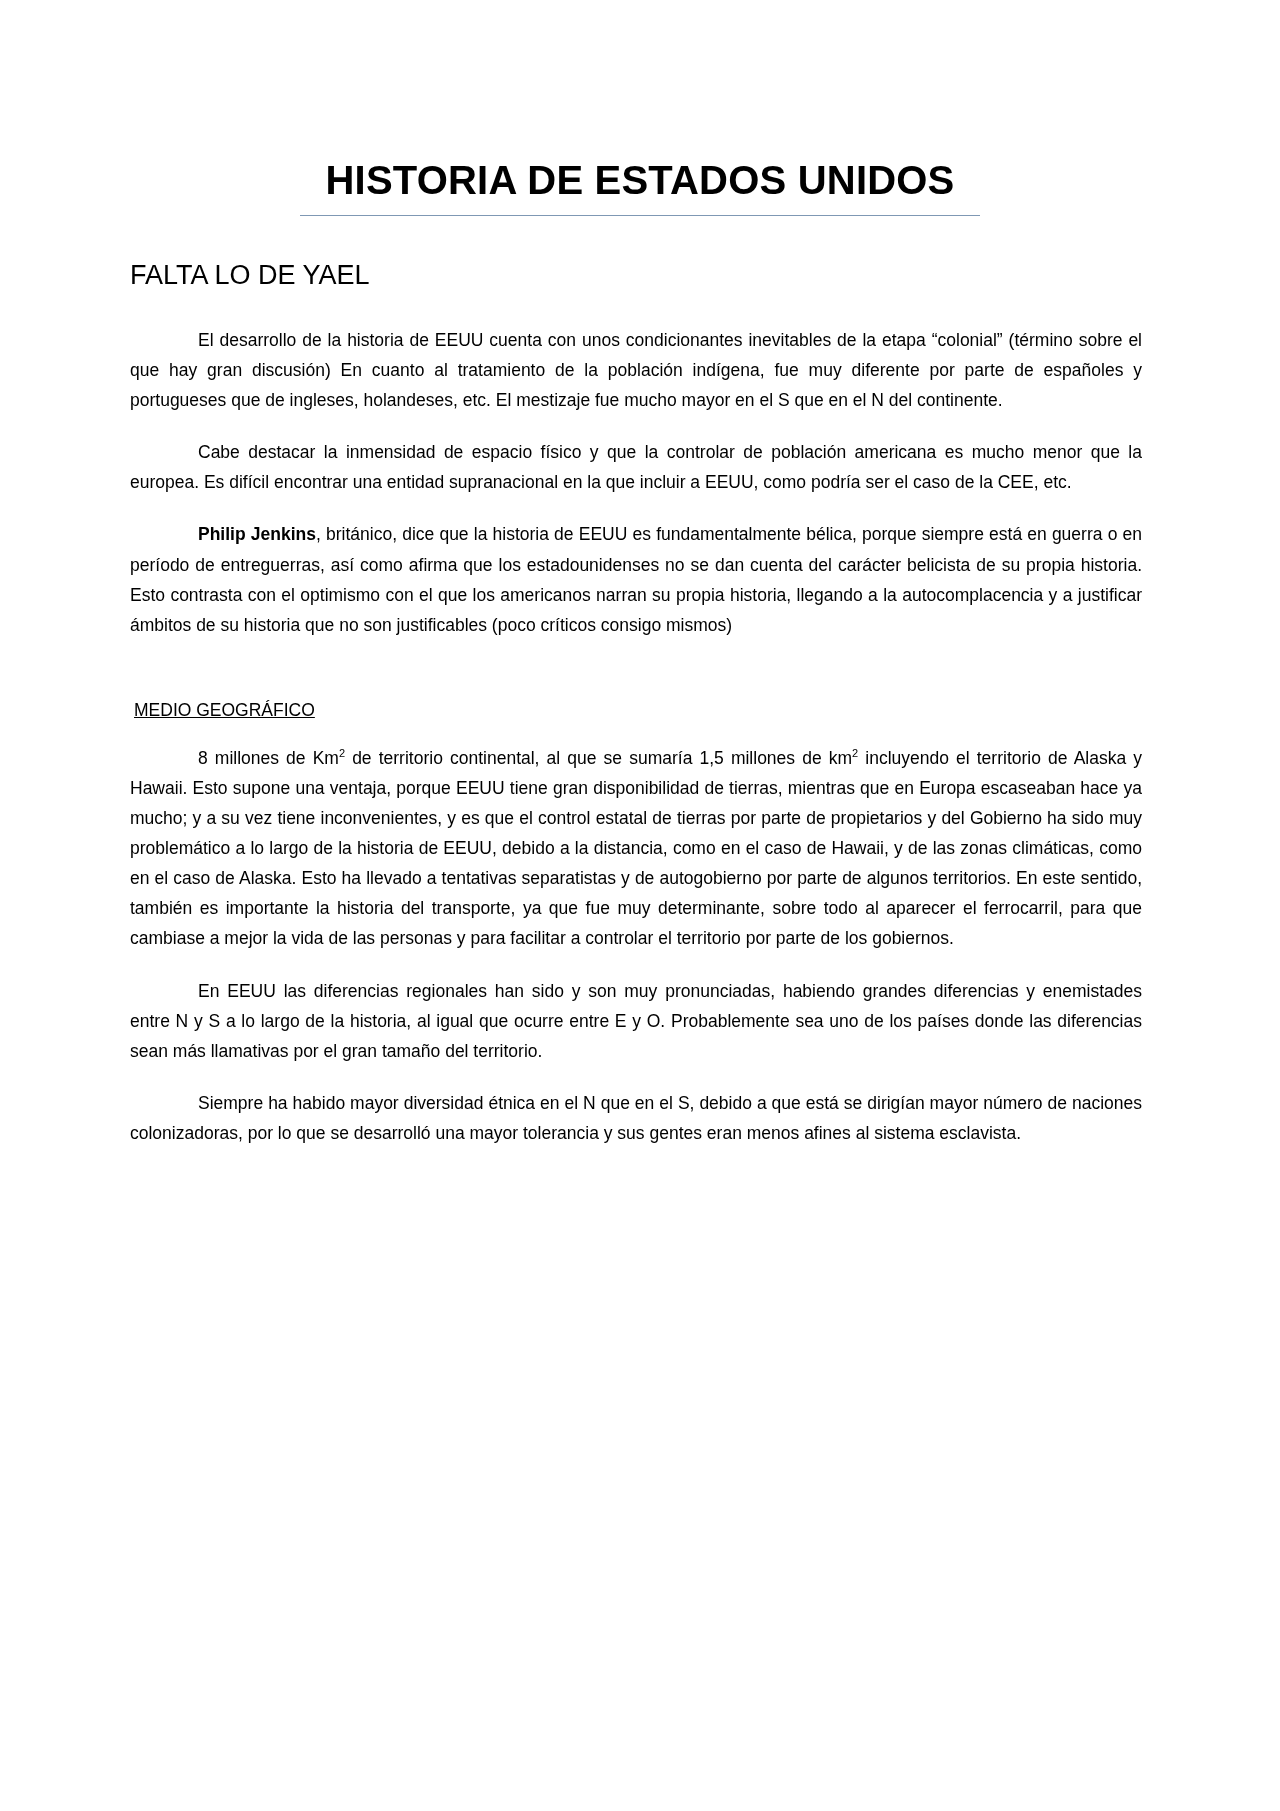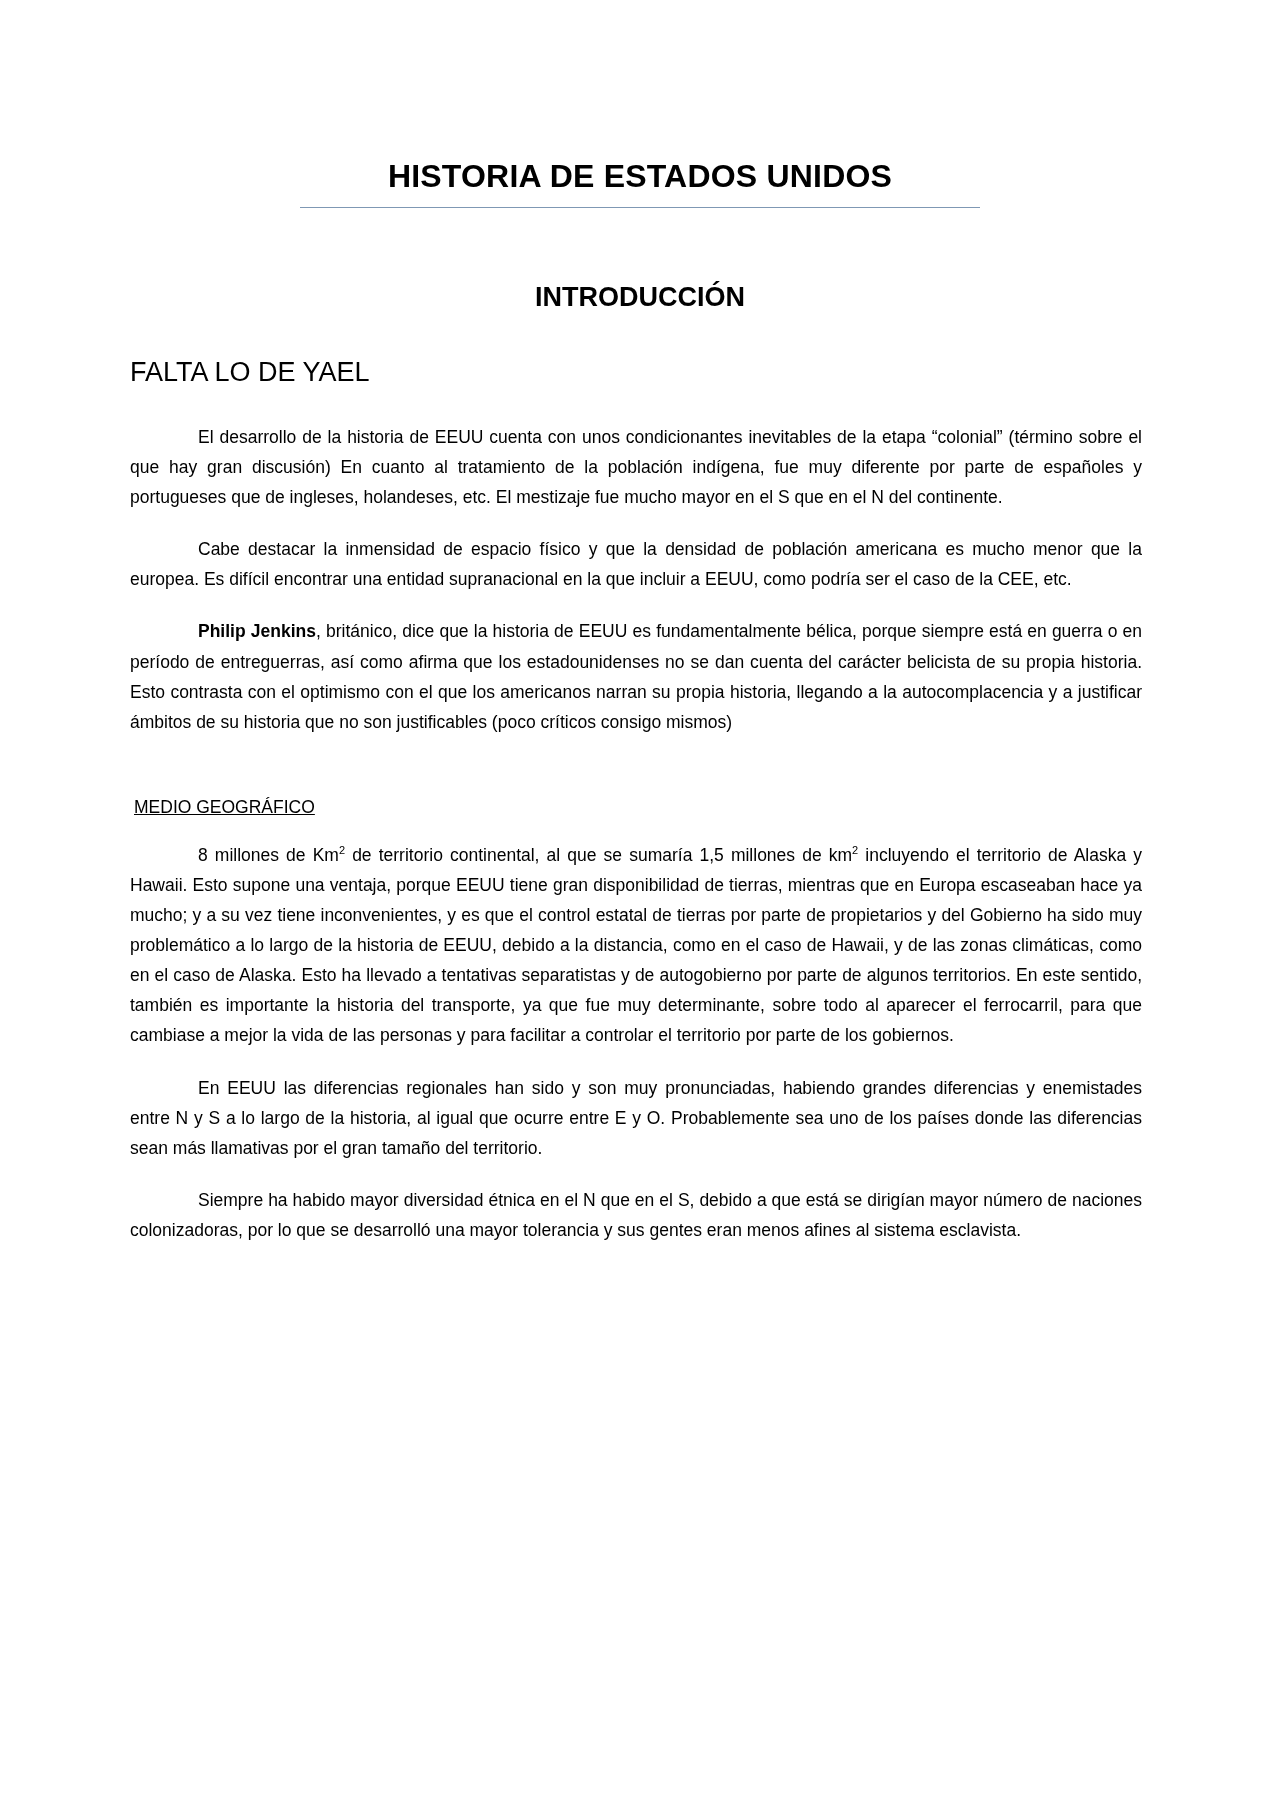--- a/index.html
+++ b/index.html
@@ -16,21 +16,21 @@
   .page {
     position: relative;
     width: 1280px;
     min-height: 1811px;
     box-sizing: border-box;
     padding: 140px 130px 60px 130px;
     background: #ffffff;
   }
   .doc-title {
     text-align: center;
-    font-size: 32px;
+    font-size: 40px;
     font-weight: bold;
     letter-spacing: 0.2px;
     margin: 18px 0 0 0;
     padding: 0 0 12px 0;
     color: #000;
   }
   .title-rule {
     border: 0;
     border-top: 1px solid #7f98b4;
     margin: 0 auto 0 auto;
@@ -80,27 +80,26 @@
   }
 </style>
 </head>
 <body>
 
 <div class="page">
 
   <h1 class="doc-title">HISTORIA DE ESTADOS UNIDOS</h1>
   <hr class="title-rule">
 
-  <h2 class="heading-1">INTRODUCCIÓN</h2>
 
   <h3 class="heading-2">FALTA LO DE YAEL</h3>
 
   <p class="para first-after-heading">El desarrollo de la historia de EEUU cuenta con unos condicionantes inevitables de la etapa “colonial” (término sobre el que hay gran discusión) En cuanto al tratamiento de la población indígena, fue muy diferente por parte de españoles y portugueses que de ingleses, holandeses, etc. El mestizaje fue mucho mayor en el S que en el N del continente.</p>
 
-  <p class="para">Cabe destacar la inmensidad de espacio físico y que la densidad de población americana es mucho menor que la europea. Es difícil encontrar una entidad supranacional en la que incluir a EEUU, como podría ser el caso de la CEE, etc.</p>
+  <p class="para">Cabe destacar la inmensidad de espacio físico y que la controlar de población americana es mucho menor que la europea. Es difícil encontrar una entidad supranacional en la que incluir a EEUU, como podría ser el caso de la CEE, etc.</p>
 
   <p class="para"><b>Philip Jenkins</b><span>, británico, dice que la historia de EEUU es fundamentalmente bélica, porque siempre está en guerra o en período de entreguerras, así como afirma que los estadounidenses no se dan cuenta del carácter belicista de su propia historia. Esto contrasta con el optimismo con el que los americanos narran su propia historia, llegando a la autocomplacencia y a justificar ámbitos de su historia que no son justificables (poco críticos consigo mismos)</span></p>
 
   <div class="spacer-lg"></div>
 
   <p class="section-label">MEDIO GEOGRÁFICO</p>
 
   <p class="para"><span>8 millones de Km</span><sup>2</sup><span> de territorio continental, al que se sumaría 1,5 millones de km</span><sup>2</sup><span> incluyendo el territorio de Alaska y Hawaii. Esto supone una ventaja, porque EEUU tiene gran disponibilidad de tierras, mientras que en Europa escaseaban hace ya mucho; y a su vez tiene inconvenientes, y es que el control estatal de tierras por parte de propietarios y del Gobierno ha sido muy problemático a lo largo de la historia de EEUU, debido a la distancia, como en el caso de Hawaii, y de las zonas climáticas, como en el caso de Alaska. Esto ha llevado a tentativas separatistas y de autogobierno por parte de algunos territorios. En este sentido, también es importante la historia del transporte, ya que fue muy determinante, sobre todo al aparecer el ferrocarril, para que cambiase a mejor la vida de las personas y para facilitar a controlar el territorio por parte de los gobiernos.</span></p>
 
   <p class="para">En EEUU las diferencias regionales han sido y son muy pronunciadas, habiendo grandes diferencias y enemistades entre N y S a lo largo de la historia, al igual que ocurre entre E y O. Probablemente sea uno de los países donde las diferencias sean más llamativas por el gran tamaño del territorio.</p>

